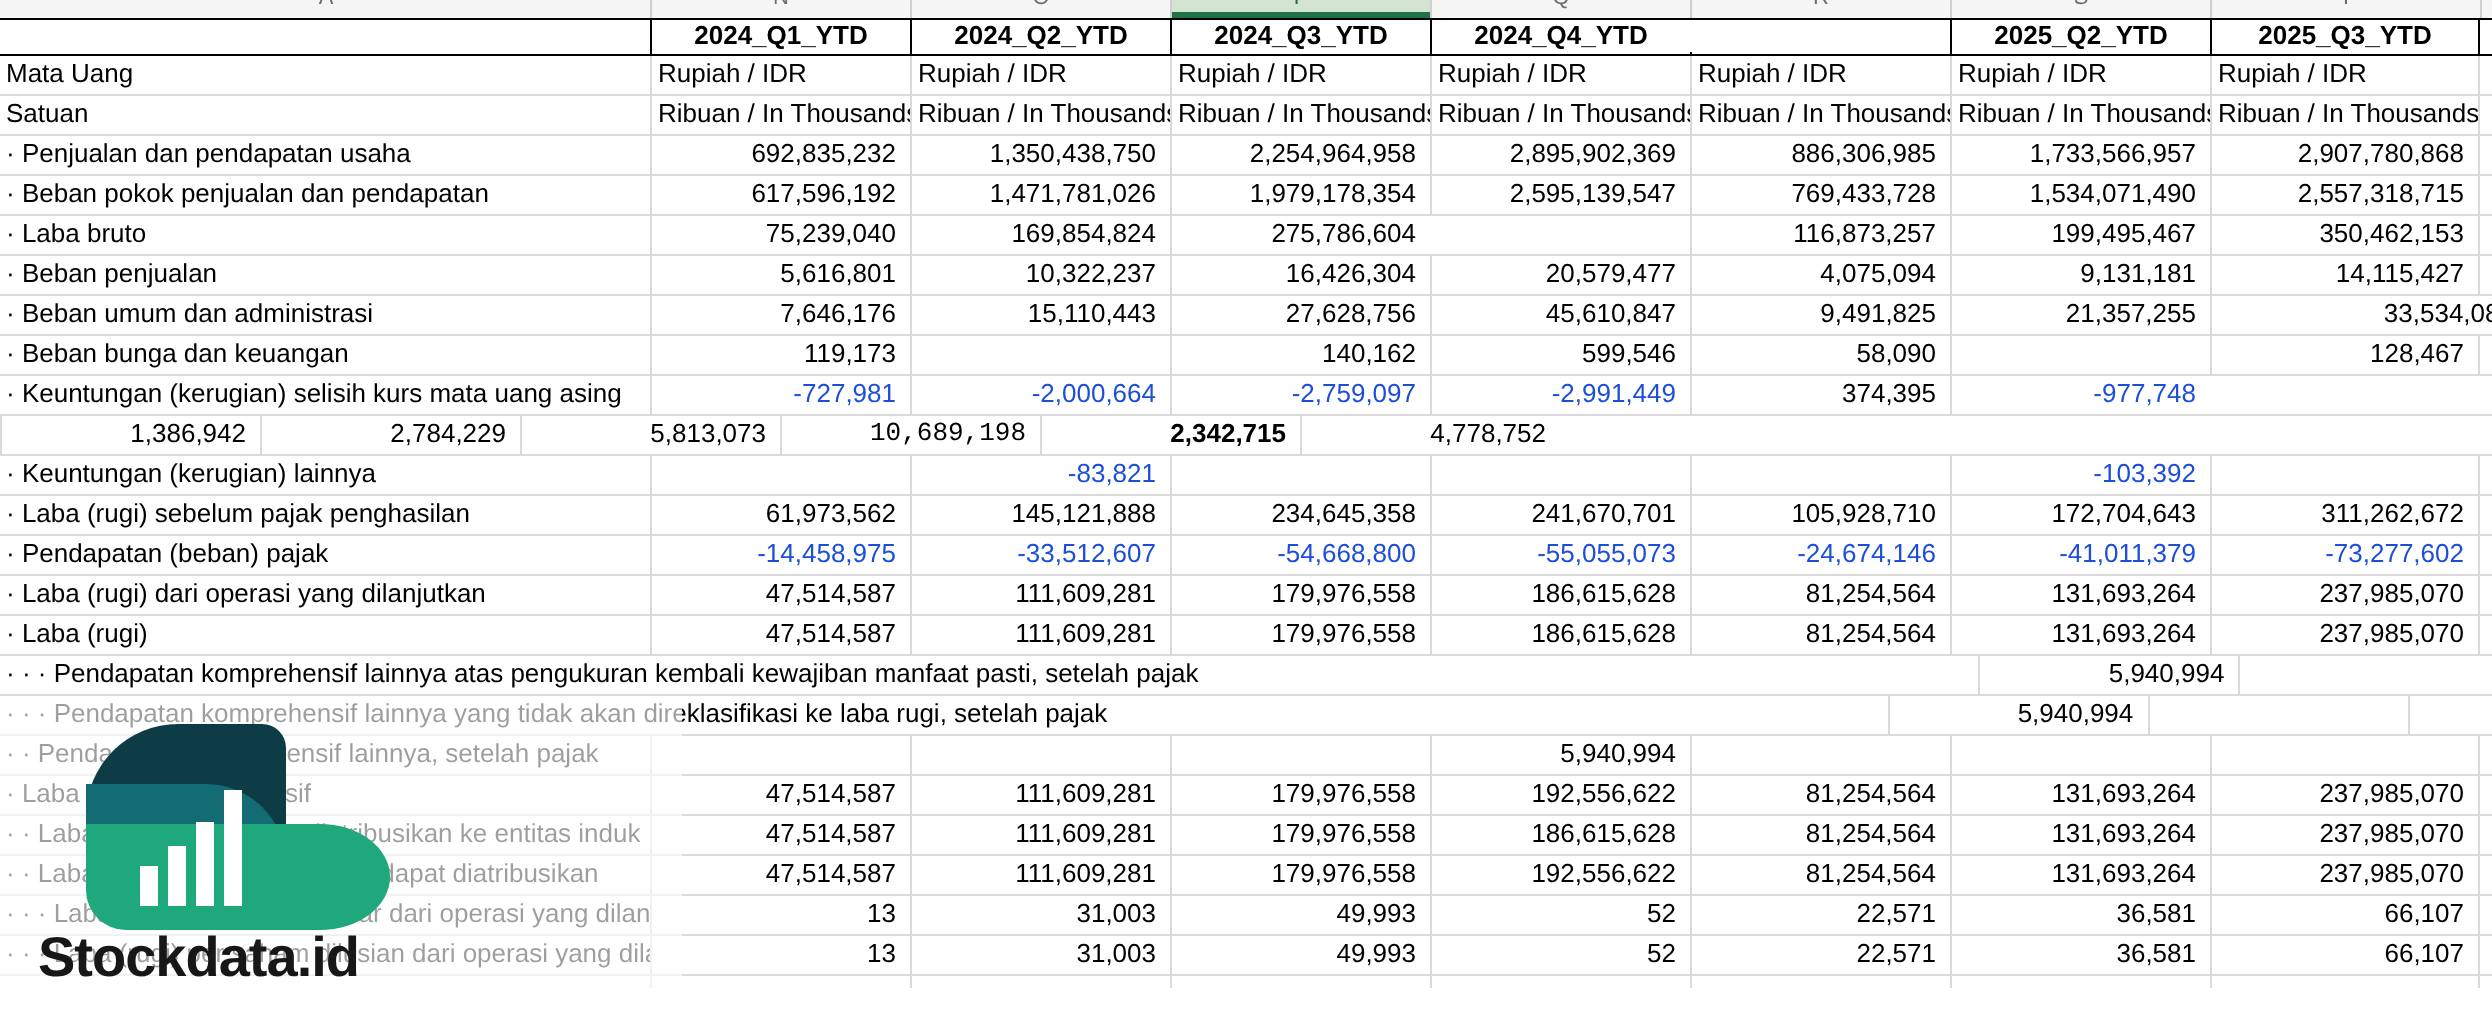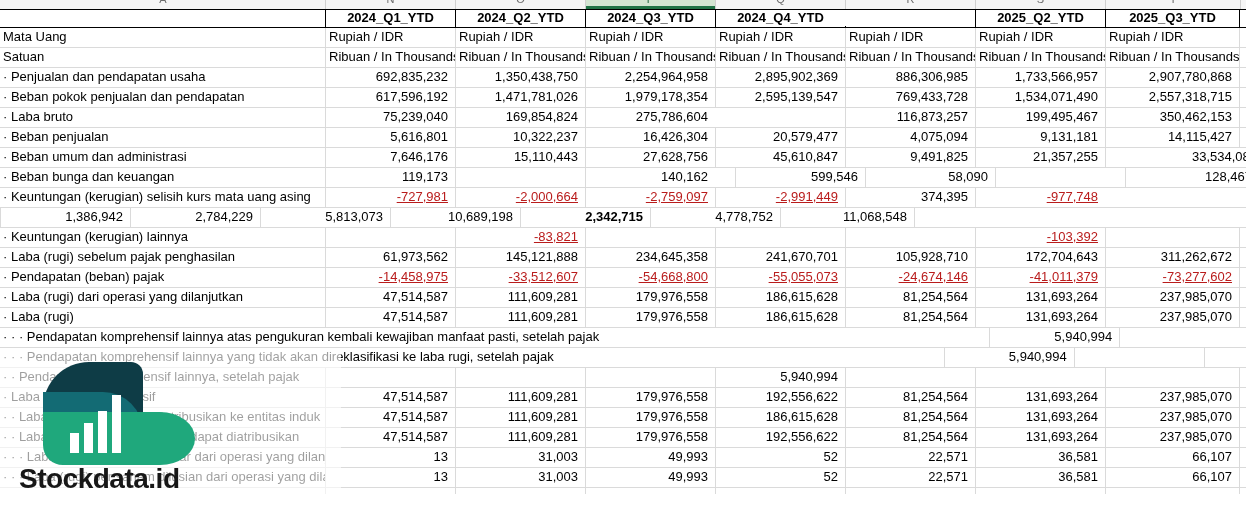--- a/index.html
+++ b/index.html
@@ -18,21 +18,21 @@
   .hdr { display: flex; height: 19px; border-top: 1px solid #000; border-bottom: 1px solid #000; background: #fff; }
   .hcell { flex: 0 0 auto; font-weight: bold; text-align: center; line-height: 16px; border-left: 1px solid #000; overflow: hidden; white-space: nowrap; }
   .hcell.lbl { border-left: none; }
   .hcell.last { border-right: 1px solid #000; }
   
   .row { display: flex; height: 20px; border-bottom: 1px solid #dadada; }
   .row.partial { height: 6px; border-bottom: none; }
   .rlabel { flex: 0 0 325px; padding-left: 3px; white-space: nowrap; overflow: hidden; line-height: 18px; }
   .cell { flex: 0 0 auto; border-left: 1px solid #dadada; text-align: right; padding-right: 7px; line-height: 18px; white-space: nowrap; overflow: hidden; }
   .cell.txt { text-align: left; padding-left: 3px; padding-right: 0; }
-  .cell.neg { color: #b91c1c; text-decoration: underline; }
+  .cell.neg { color: #1d4ed8; }
   .cell.lastc { border-right: 1px solid #dadada; }
   .row.ovf .rlabel { overflow: visible; position: relative; z-index: 2; }
   .row.ovf .sup { border-left-color: transparent; }
   
   .wm-fade { position: absolute; left: 0; top: 350px; width: 341px; height: 164px; background: rgba(255,255,255,.62); z-index: 4; }
   .wm-copy { position: absolute; left: 176px; top: 418px; font-size: 21px; font-weight: bold; color: #6c6c6c; z-index: 5; letter-spacing: .5px; }
   .wm-brand { position: absolute; left: 19px; top: 463px; font-size: 28px; font-weight: bold; color: #171717; z-index: 6; letter-spacing: -0.5px; }
   .wm-logo { position: absolute; left: 43px; top: 362px; width: 154px; height: 103px; z-index: 5; }
   .lg-top { position: absolute; left: 0; top: 0; width: 100px; height: 55px; background: #0e3c46; border-radius: 46px 12px 0 0; }
   .lg-mid { position: absolute; left: 0; top: 30px; width: 100px; height: 42px; background: #136b74; border-radius: 0 40px 0 0; }
@@ -149,42 +149,41 @@
         <div class="cell" style="width: 130px;">45,610,847</div>
         <div class="cell" style="width: 130px;">9,491,825</div>
         <div class="cell" style="width: 130px;">21,357,255</div>
         <div class="cell lastc" style="width: 160px;">33,534,083</div>
       </div>
       <div class="row">
         <div class="rlabel">· Beban bunga dan keuangan</div>
         <div class="cell" style="width: 130px;">119,173</div>
         <div class="cell" style="width: 130px;"></div>
         <div class="cell" style="width: 130px;">140,162</div>
-        <div class="cell" style="width: 130px; margin-left: 20px;">599,546</div>
+        <div class="cell" style="width: 130px;">599,546</div>
         <div class="cell" style="width: 130px;">58,090</div>
         <div class="cell" style="width: 130px;"></div>
         <div class="cell lastc" style="width: 135px;">128,467</div>
       </div>
       <div class="row">
         <div class="rlabel">· Keuntungan (kerugian) selisih kurs mata uang asing</div>
         <div class="cell neg" style="width: 130px;">-727,981</div>
         <div class="cell neg" style="width: 130px;">-2,000,664</div>
         <div class="cell neg" style="width: 130px;">-2,759,097</div>
         <div class="cell neg" style="width: 130px;">-2,991,449</div>
         <div class="cell" style="width: 130px;">374,395</div>
         <div class="cell neg" style="width: 130px;">-977,748</div>
       </div>
       <div class="row">
         <div class="cell" style="width: 130px;">1,386,942</div>
         <div class="cell" style="width: 130px;">2,784,229</div>
         <div class="cell" style="width: 130px;">5,813,073</div>
-        <div class="cell" style="width: 130px;">10,689,198</div>
+        <div class="cell" style="width: 130px; font-family: Liberation Mono, monospace;">10,689,198</div>
         <div class="cell" style="width: 130px; font-weight: bold;">2,342,715</div>
         <div class="cell" style="width: 130px;">4,778,752</div>
-        <div class="cell lastc" style="width: 135px;">11,068,548</div>
       </div>
       <div class="row">
         <div class="rlabel">· Keuntungan (kerugian) lainnya</div>
         <div class="cell" style="width: 130px;"></div>
         <div class="cell neg" style="width: 130px;">-83,821</div>
         <div class="cell" style="width: 130px;"></div>
         <div class="cell" style="width: 130px;"></div>
         <div class="cell" style="width: 130px;"></div>
         <div class="cell neg" style="width: 130px;">-103,392</div>
         <div class="cell lastc" style="width: 135px;"></div>

